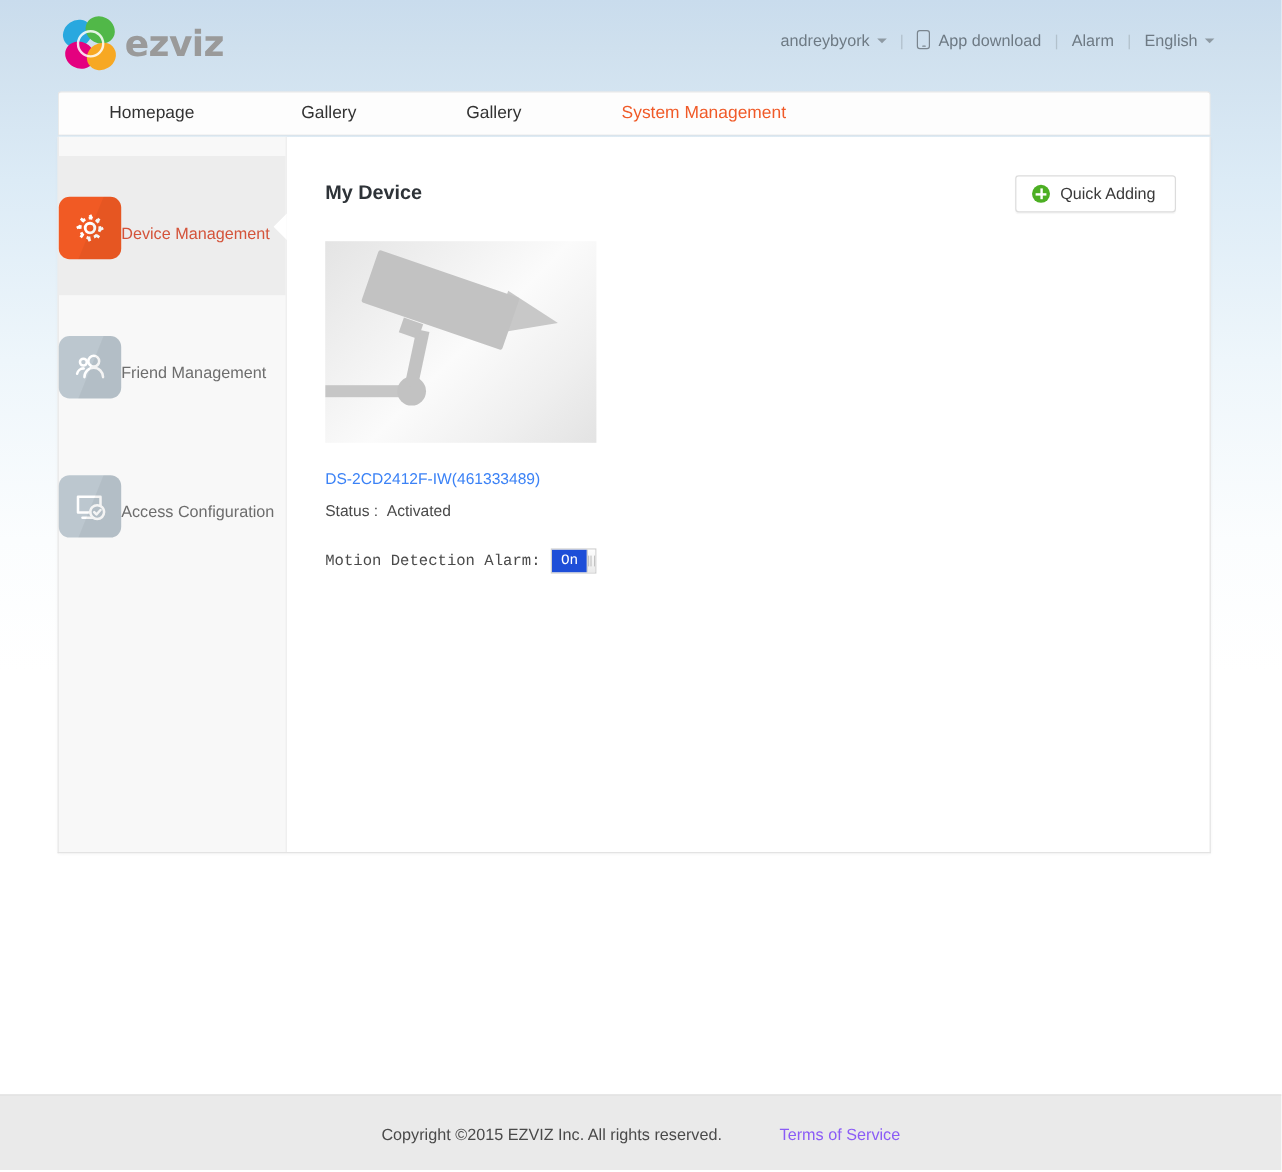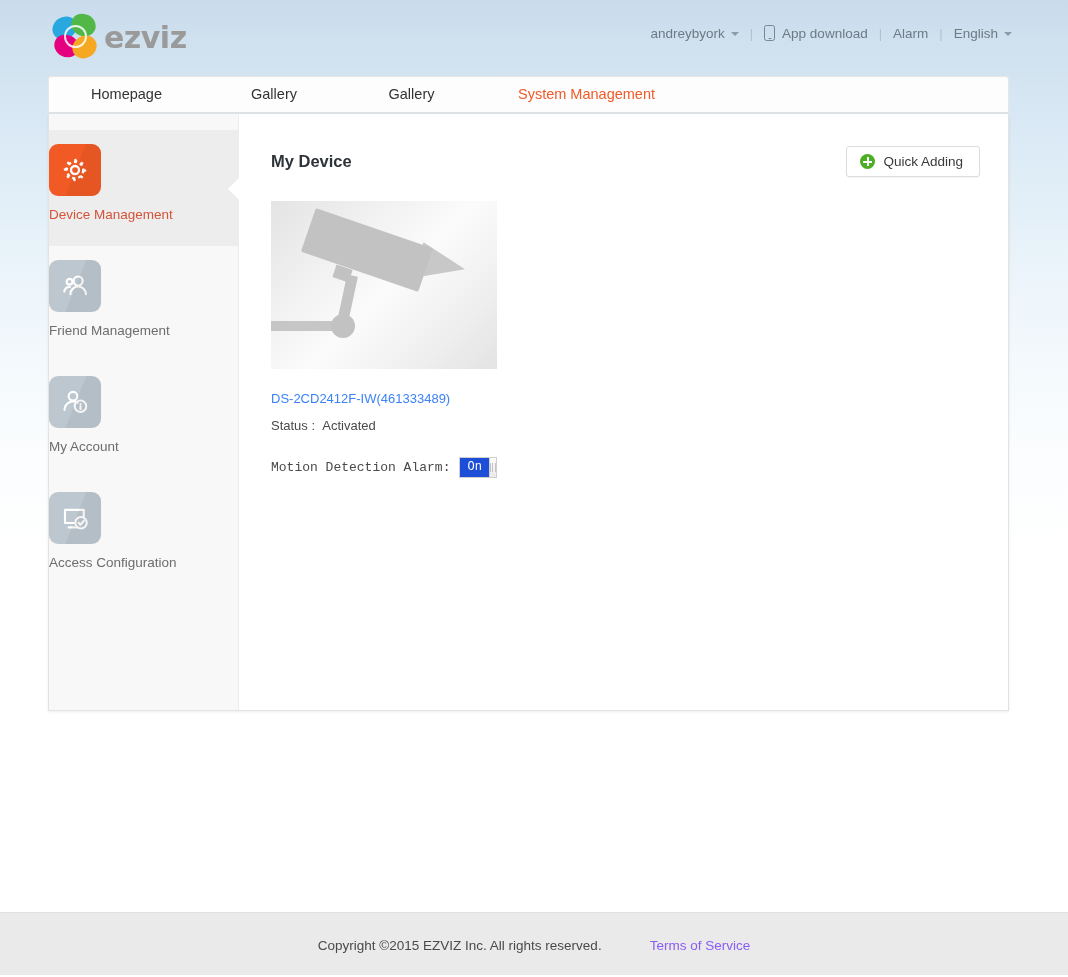--- a/index.html
+++ b/index.html
@@ -106,22 +106,22 @@
   }
   .sidebar {
     width: 190px; height: 100%;
     background: #f8f8f8;
     border-right: 1px solid #ededed;
     position: relative;
     padding-top: 16px;
   }
   .side-item {
     height: 116px;
-    display: flex; flex-direction: column;
-    align-items: flex-start; justify-content: flex-start;
+    display: flex; flex-direction: row;
+    align-items: center; justify-content: flex-start;
     padding-top: 14px;
     cursor: pointer; position: relative;
   }
   .side-item.active { background: #ededed; }
   .side-icon {
     width: 52px; height: 52px;
     border-radius: 9px;
     background: #bcc7cf;
     display: flex; align-items: center; justify-content: center;
     margin-bottom: 11px; position: relative; overflow: hidden;
@@ -318,31 +318,20 @@
         <svg width="30" height="30" viewBox="0 0 24 24" fill="none" stroke="#ffffff" stroke-width="1.7" stroke-linecap="round">
           <circle cx="14.5" cy="8" r="3.6"></circle>
           <path d="M8.3 18.6 a6.2 6.2 0 0 1 12.4 0"></path>
           <circle cx="7.6" cy="8.6" r="2.3"></circle>
           <path d="M3.4 16.4 a4.4 4.4 0 0 1 4.4 -3.6"></path>
         </svg>
       </div>
       <div class="side-label">Friend Management</div>
     </div>
 
-    <div class="side-item">
-      <div class="side-icon">
-        <svg width="30" height="30" viewBox="0 0 24 24" fill="none" stroke="#ffffff" stroke-width="1.7" stroke-linecap="round">
-          <circle cx="10.4" cy="7.4" r="3.5"></circle>
-          <path d="M3.6 18.4 a6.9 6.9 0 0 1 10.4 -5.9"></path>
-          <circle cx="16.4" cy="15.4" r="4.6"></circle>
-          <path d="M16.4 13.6 v0.2 M16.4 15.4 v2.4"></path>
-        </svg>
-      </div>
-      <div class="side-label">My Account</div>
-    </div>
 
     <div class="side-item">
       <div class="side-icon">
         <svg width="30" height="30" viewBox="0 0 24 24" fill="none" stroke="#ffffff" stroke-width="1.7" stroke-linecap="round" stroke-linejoin="round">
           <path d="M4 5.5 h15 v6 M4 5.5 v10.5 h8"></path>
           <path d="M7 19.5 h7"></path>
           <circle cx="16.8" cy="15.8" r="4.6"></circle>
           <path d="M14.8 15.8 l1.5 1.6 l2.7 -3"></path>
         </svg>
       </div>

